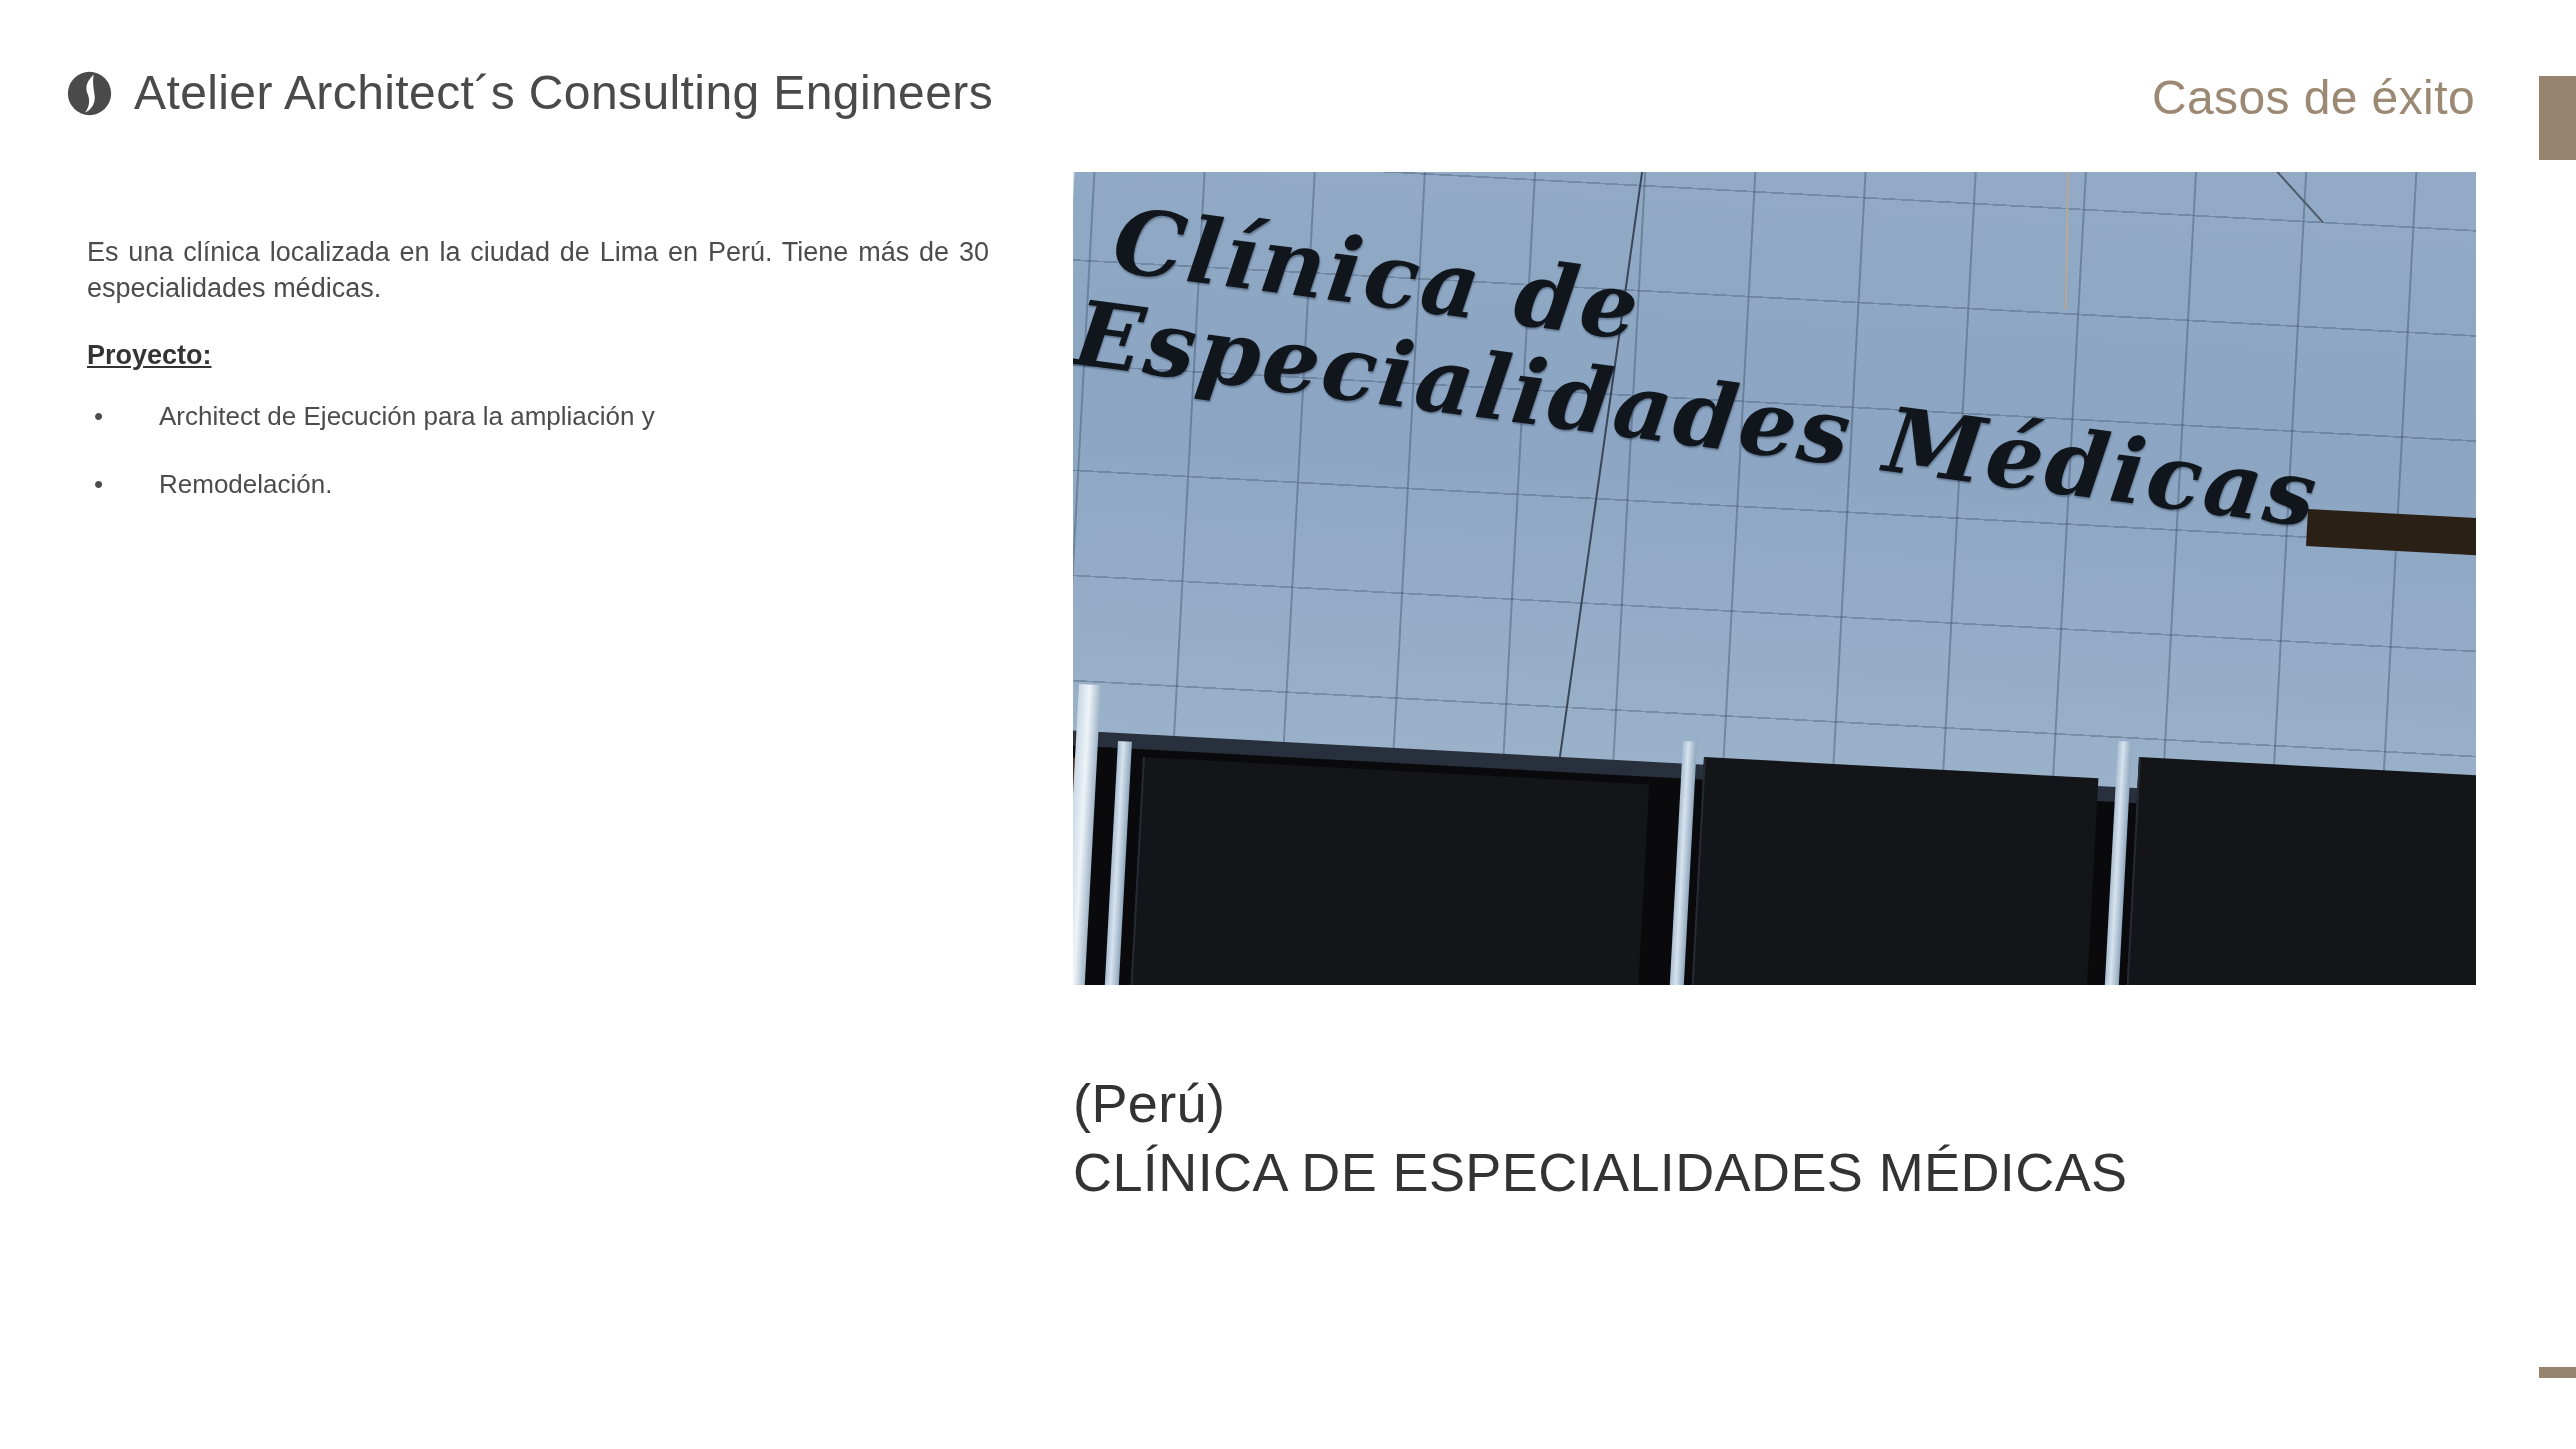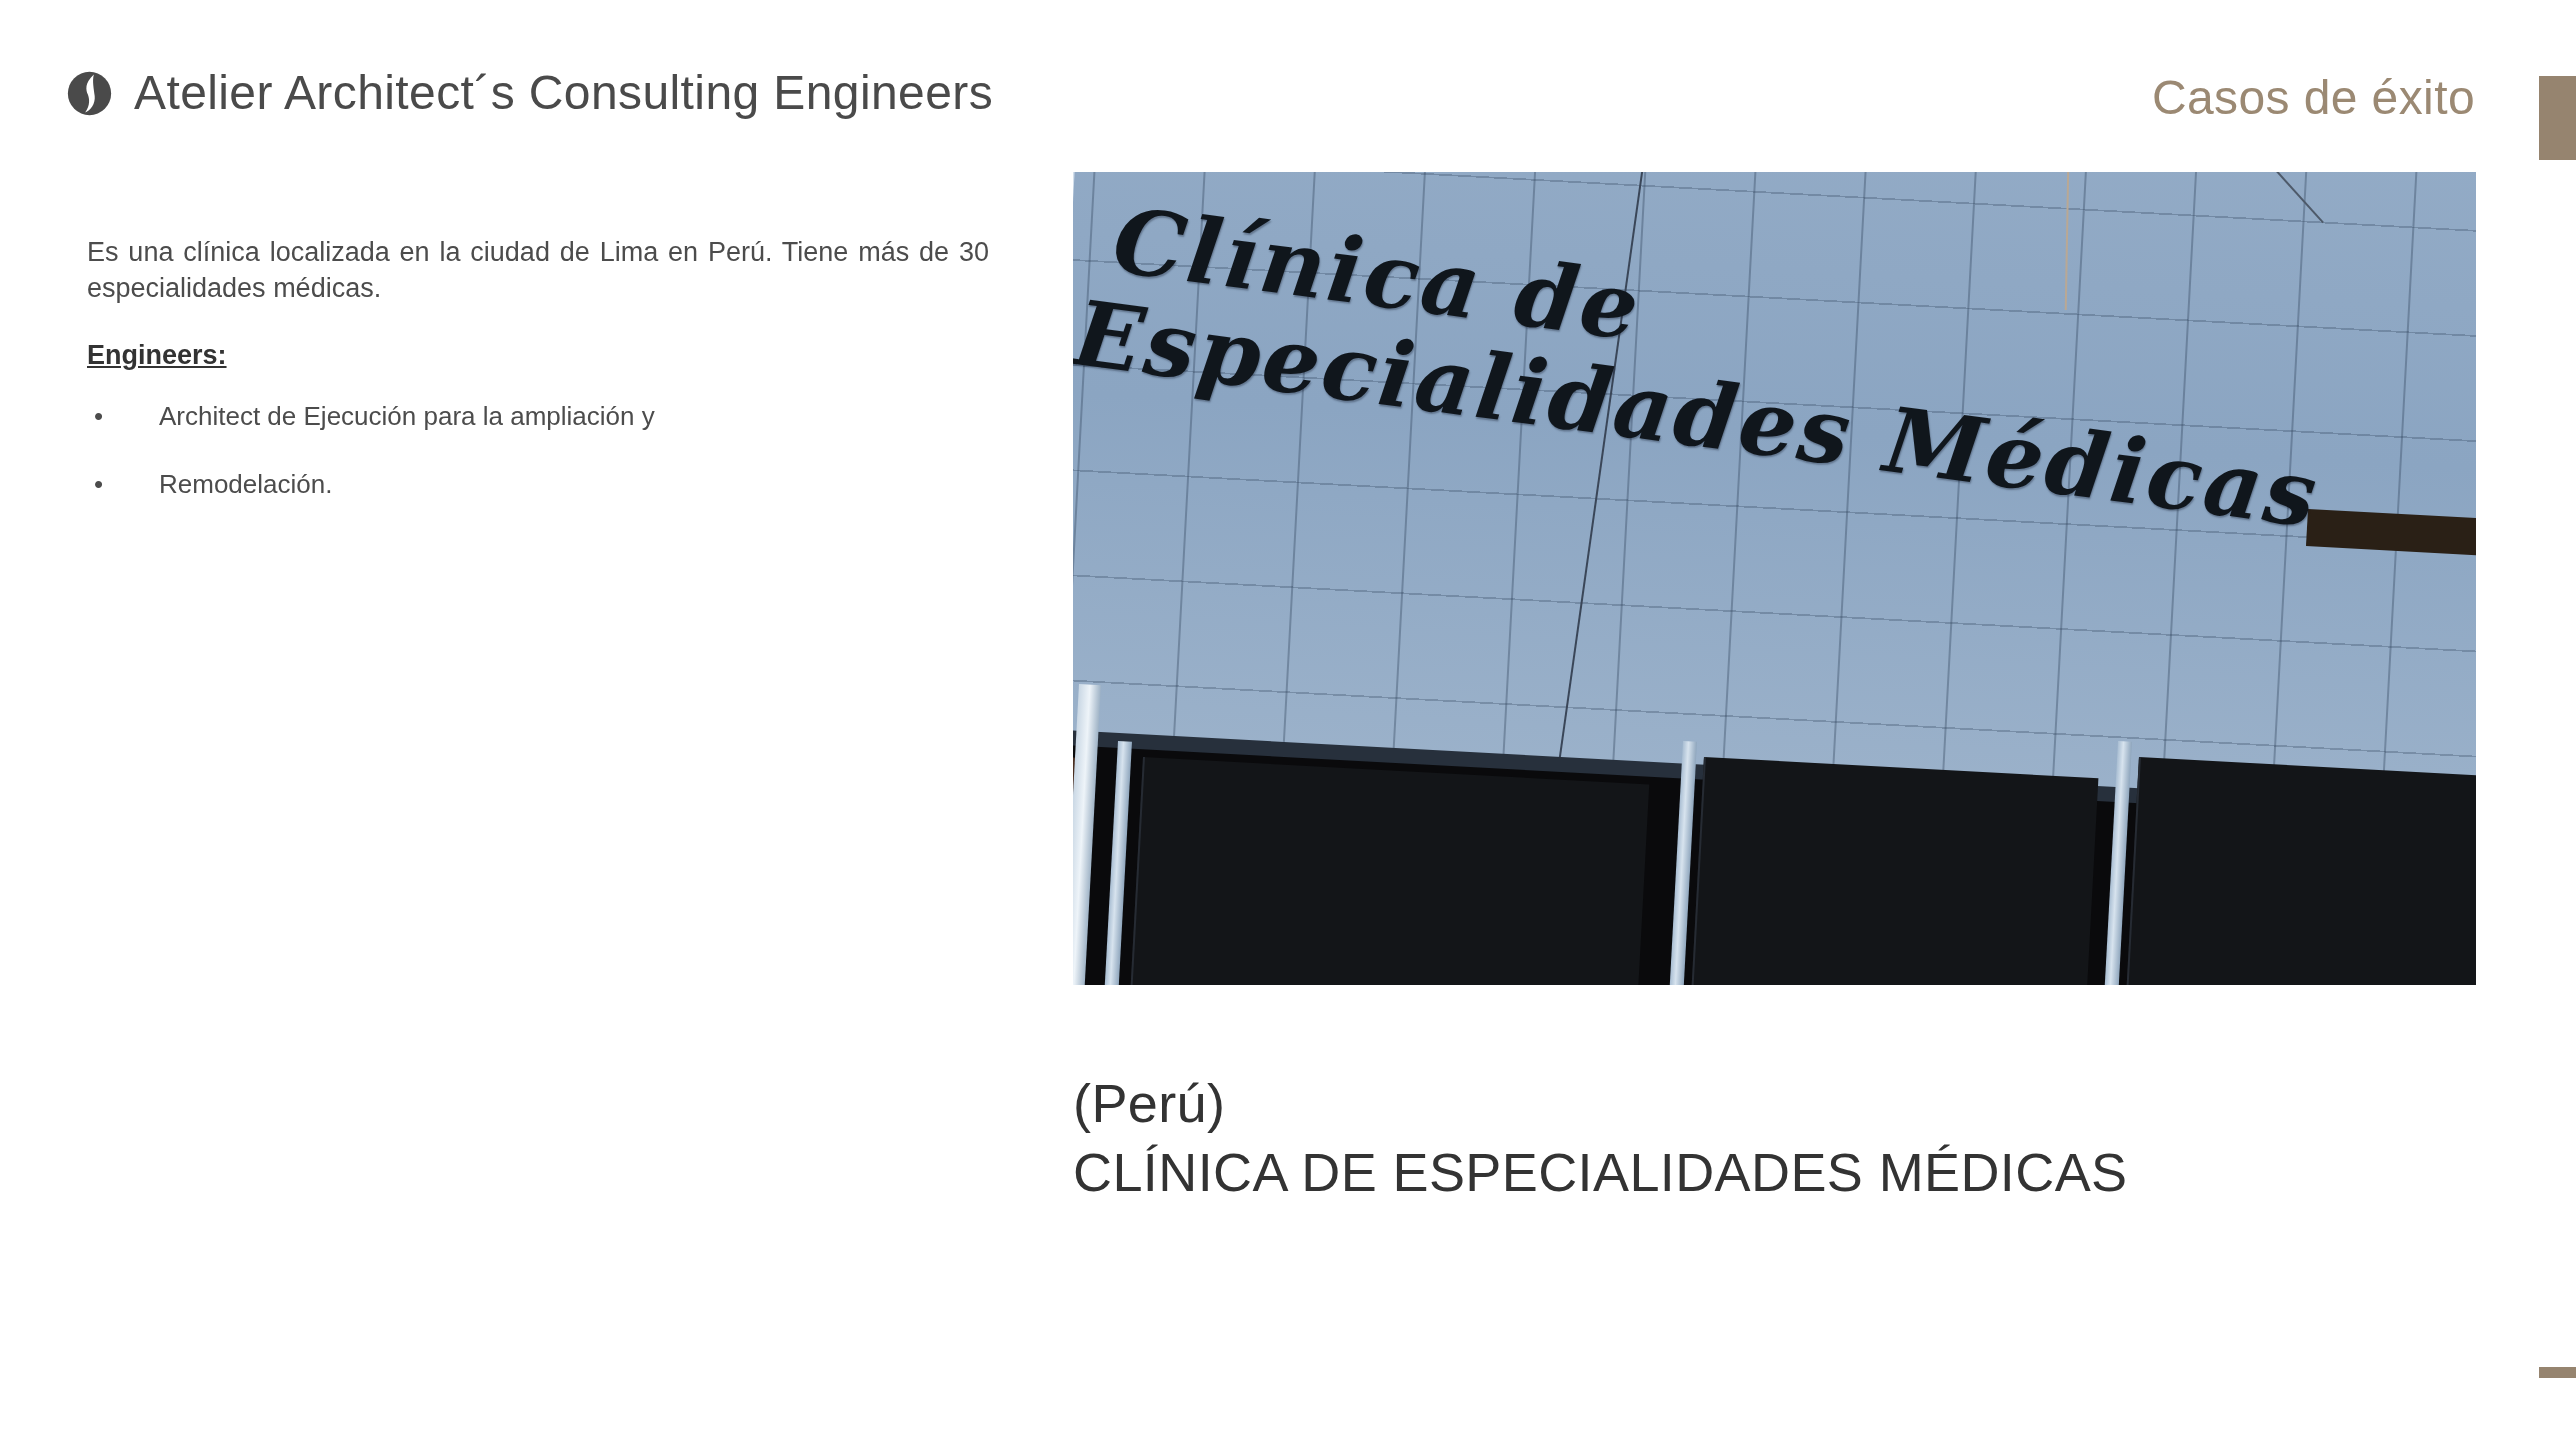--- a/index.html
+++ b/index.html
@@ -286,21 +286,21 @@
   <div id="section-label">Casos de éxito</div>
 
   <div id="header-accent-block"></div>
 </div>
 
 <div id="content-column">
 
   <p id="intro-paragraph">Es una clínica localizada en la ciudad de Lima en Perú. Tiene más de 30 especialidades médicas.</p>
 
   <div>
-    <span id="project-heading">Engineers:</span>
+    <span id="project-heading">Proyecto:</span>
   </div>
 
   <ul id="project-bullet-list">
     <li>
       <span class="bullet-marker">•</span>
       <span>Architect de Ejecución para la ampliación y</span>
     </li>
     <li>
       <span class="bullet-marker">•</span>
       <span>Remodelación.</span>

